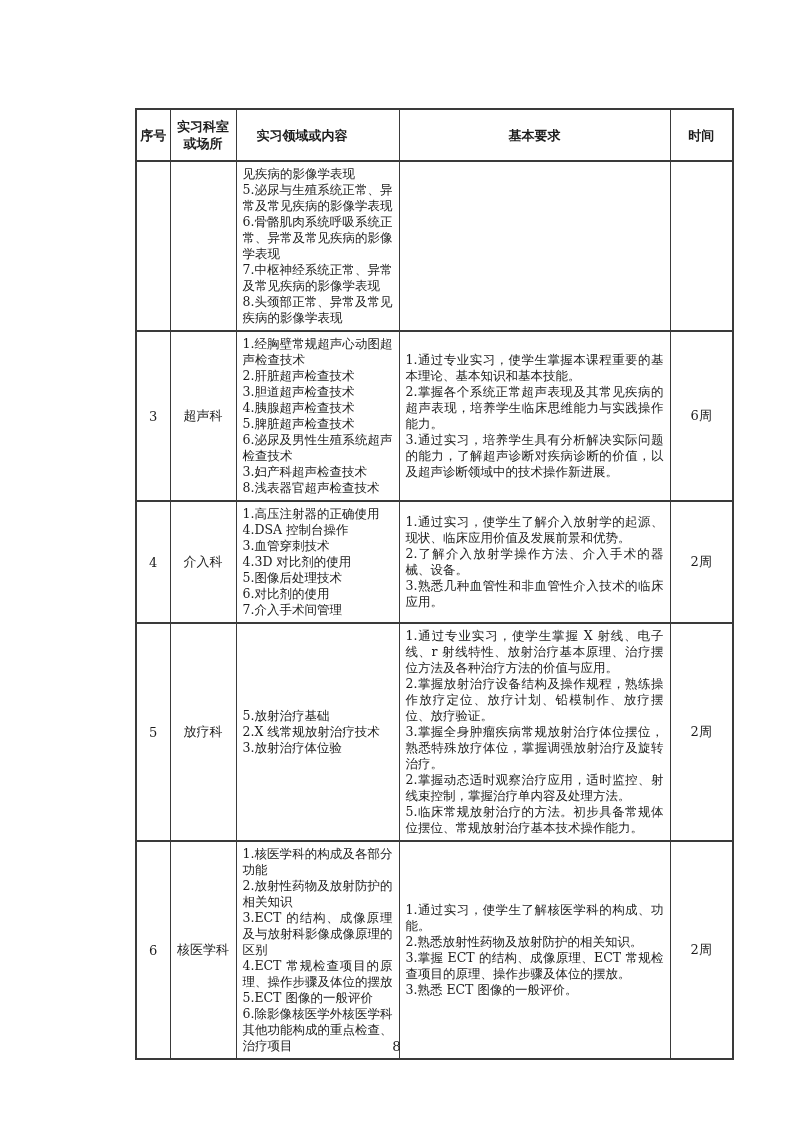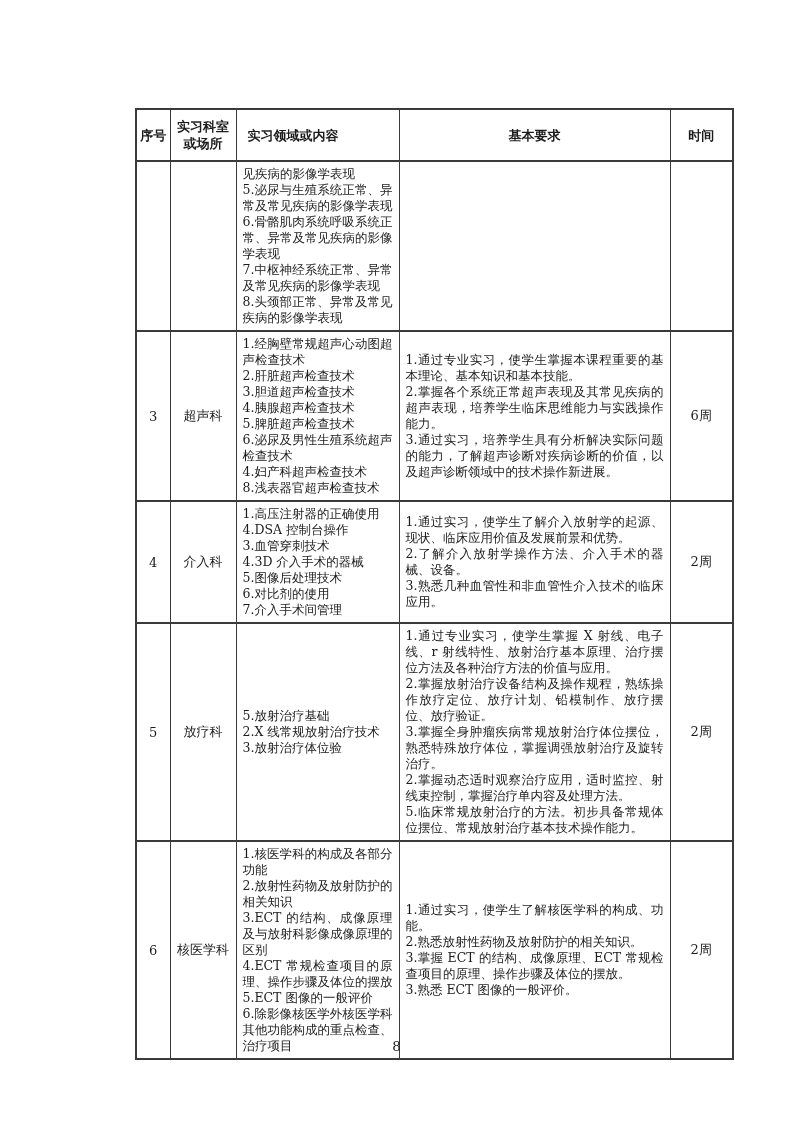--- a/index.html
+++ b/index.html
@@ -39,21 +39,21 @@
   th.hdr {
     font-size: 13px;
     font-weight: bold;
     text-align: center;
     vertical-align: middle;
     padding: 2px 3px;
     line-height: 17px;
   }
   th.hdr-left {
     text-align: left;
-    padding-left: 11px;
+    padding-left: 20px;
   }
   td.c-seq, td.c-dept, td.c-dur {
     text-align: center;
     vertical-align: middle;
     font-size: 13px;
     padding: 2px;
   }
   td.c-content, td.c-req {
     vertical-align: middle;
     font-size: 12.5px;
@@ -109,38 +109,38 @@
     <tr class="body-row" style="height:158px">
       <td class="c-seq">3</td>
       <td class="c-dept">超声科</td>
       <td class="c-content">
             <div class="line-item">1.经胸壁常规超声心动图超声检查技术</div>
             <div class="line-item">2.肝脏超声检查技术</div>
             <div class="line-item">3.胆道超声检查技术</div>
             <div class="line-item">4.胰腺超声检查技术</div>
             <div class="line-item">5.脾脏超声检查技术</div>
             <div class="line-item">6.泌尿及男性生殖系统超声检查技术</div>
-            <div class="line-item">4.妇产科超声检查技术</div>
+            <div class="line-item">3.妇产科超声检查技术</div>
             <div class="line-item">8.浅表器官超声检查技术</div>
           </td>
       <td class="c-req">
             <div class="line-item">1.通过专业实习，使学生掌握本课程重要的基本理论、基本知识和基本技能。</div>
             <div class="line-item">2.掌握各个系统正常超声表现及其常见疾病的超声表现，培养学生临床思维能力与实践操作能力。</div>
             <div class="line-item">3.通过实习，培养学生具有分析解决实际问题的能力，了解超声诊断对疾病诊断的价值，以及超声诊断领域中的技术操作新进展。</div>
           </td>
       <td class="c-dur">6周</td>
     </tr>
     <tr class="body-row" style="height:122px">
       <td class="c-seq">4</td>
       <td class="c-dept">介入科</td>
       <td class="c-content">
             <div class="line-item">1.高压注射器的正确使用</div>
             <div class="line-item">4.DSA 控制台操作</div>
             <div class="line-item">3.血管穿刺技术</div>
-            <div class="line-item">4.3D 介入手术的器械</div>
+            <div class="line-item">4.3D 对比剂的使用</div>
             <div class="line-item">5.图像后处理技术</div>
             <div class="line-item">6.对比剂的使用</div>
             <div class="line-item">7.介入手术间管理</div>
           </td>
       <td class="c-req">
             <div class="line-item">1.通过实习，使学生了解介入放射学的起源、现状、临床应用价值及发展前景和优势。</div>
             <div class="line-item">2.了解介入放射学操作方法、介入手术的器械、设备。</div>
             <div class="line-item">3.熟悉几种血管性和非血管性介入技术的临床应用。</div>
           </td>
       <td class="c-dur">2周</td>

